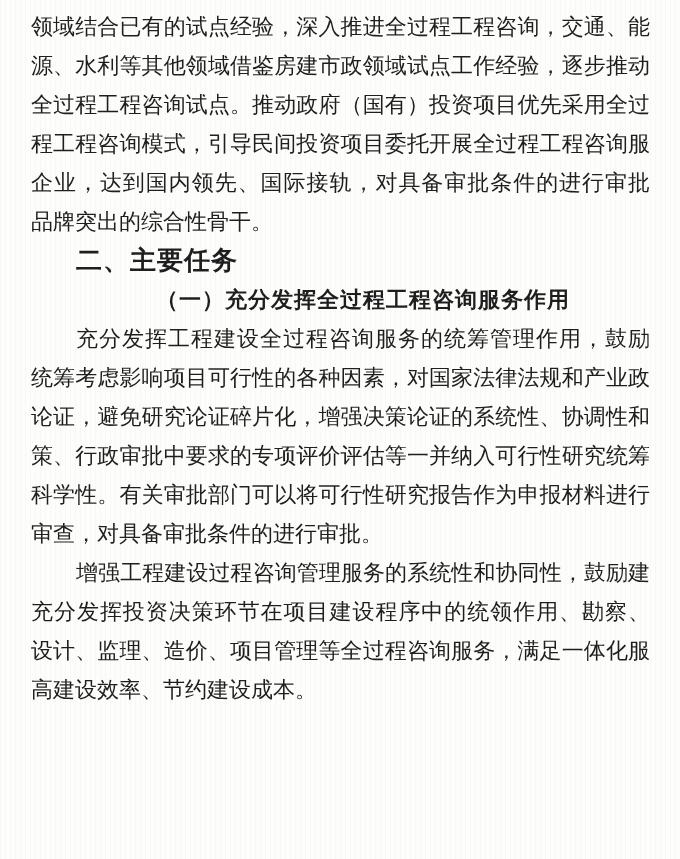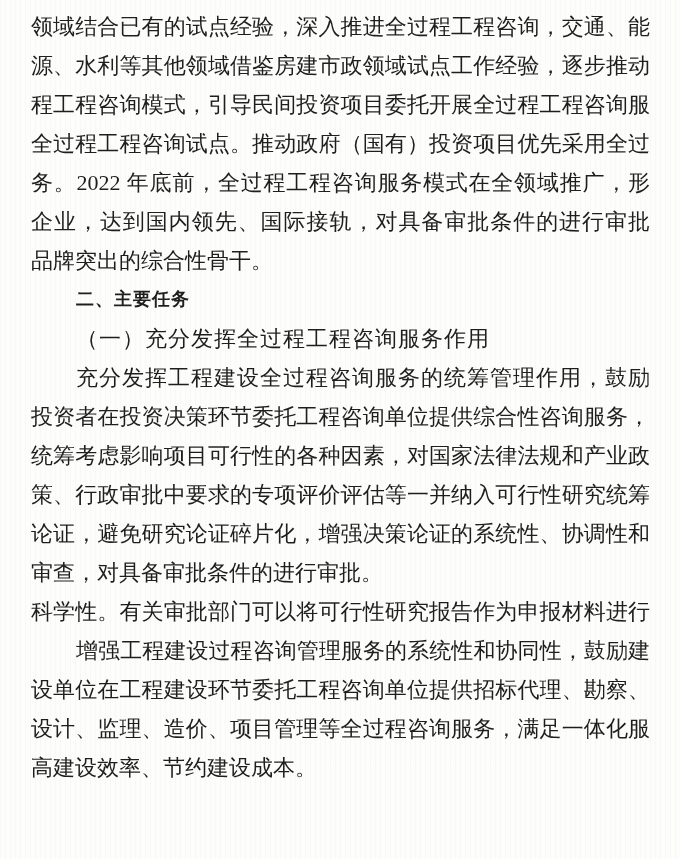--- a/index.html
+++ b/index.html
@@ -33,47 +33,46 @@
   }
   .just {
     text-align: justify;
     text-align-last: justify;
   }
   .indent {
     text-indent: 45px;
   }
   .heading {
     font-weight: 700;
-    font-size: 18px;
+    font-size: 26px;
     font-family: "Liberation Sans", "DejaVu Sans", sans-serif;
     letter-spacing: 1px;
   }
   .subheading {
     font-family: "Liberation Serif", "DejaVu Serif", serif;
-    font-weight: 400;
+    font-weight: 700;
     letter-spacing: 1px;
+    text-align: center;
   }
 </style>
 </head>
 <body>
 
 <div class="page">
   <div class="line just">领域结合已有的试点经验，深入推进全过程工程咨询，交通、能</div>
   <div class="line just">源、水利等其他领域借鉴房建市政领域试点工作经验，逐步推动</div>
+  <div class="line just">全过程工程咨询试点。推动政府（国有）投资项目优先采用全过</div>
   <div class="line just">程工程咨询模式，引导民间投资项目委托开展全过程工程咨询服</div>
-  <div class="line just">全过程工程咨询试点。推动政府（国有）投资项目优先采用全过</div>
-  <div class="line just">务。2022 年底前，全过程工程咨询服务模式在全领域推广，形</div>
   <div class="line just">企业，达到国内领先、国际接轨，对具备审批条件的进行审批</div>
   <div class="line">品牌突出的综合性骨干。</div>
   <div class="line indent heading">二、主要任务</div>
   <div class="line indent subheading">（一）充分发挥全过程工程咨询服务作用</div>
   <div class="line just indent">充分发挥工程建设全过程咨询服务的统筹管理作用，鼓励</div>
-  <div class="line just">投资者在投资决策环节委托工程咨询单位提供综合性咨询服务，</div>
   <div class="line just">统筹考虑影响项目可行性的各种因素，对国家法律法规和产业政</div>
+  <div class="line just">论证，避免研究论证碎片化，增强决策论证的系统性、协调性和</div>
   <div class="line just">策、行政审批中要求的专项评价评估等一并纳入可行性研究统筹</div>
-  <div class="line just">论证，避免研究论证碎片化，增强决策论证的系统性、协调性和</div>
+  <div class="line just">科学性。有关审批部门可以将可行性研究报告作为申报材料进行</div>
   <div class="line">审查，对具备审批条件的进行审批。</div>
-  <div class="line just">科学性。有关审批部门可以将可行性研究报告作为申报材料进行</div>
   <div class="line just indent">增强工程建设过程咨询管理服务的系统性和协同性，鼓励建</div>
-  <div class="line just">设单位在工程建设环节委托工程咨询单位提供招标代理、勘察、</div>
+  <div class="line just">充分发挥投资决策环节在项目建设程序中的统领作用、勘察、</div>
   <div class="line just">设计、监理、造价、项目管理等全过程咨询服务，满足一体化服</div>
   <div class="line">高建设效率、节约建设成本。</div>
 </div>
 
 </body></html>

